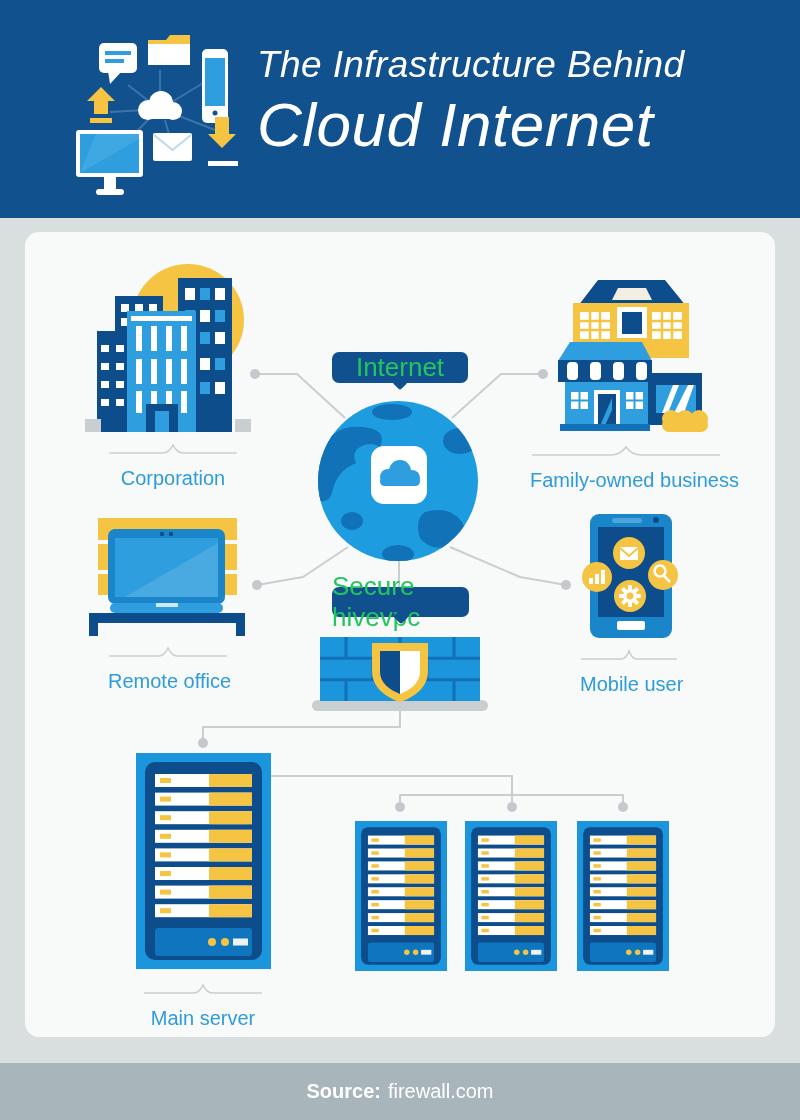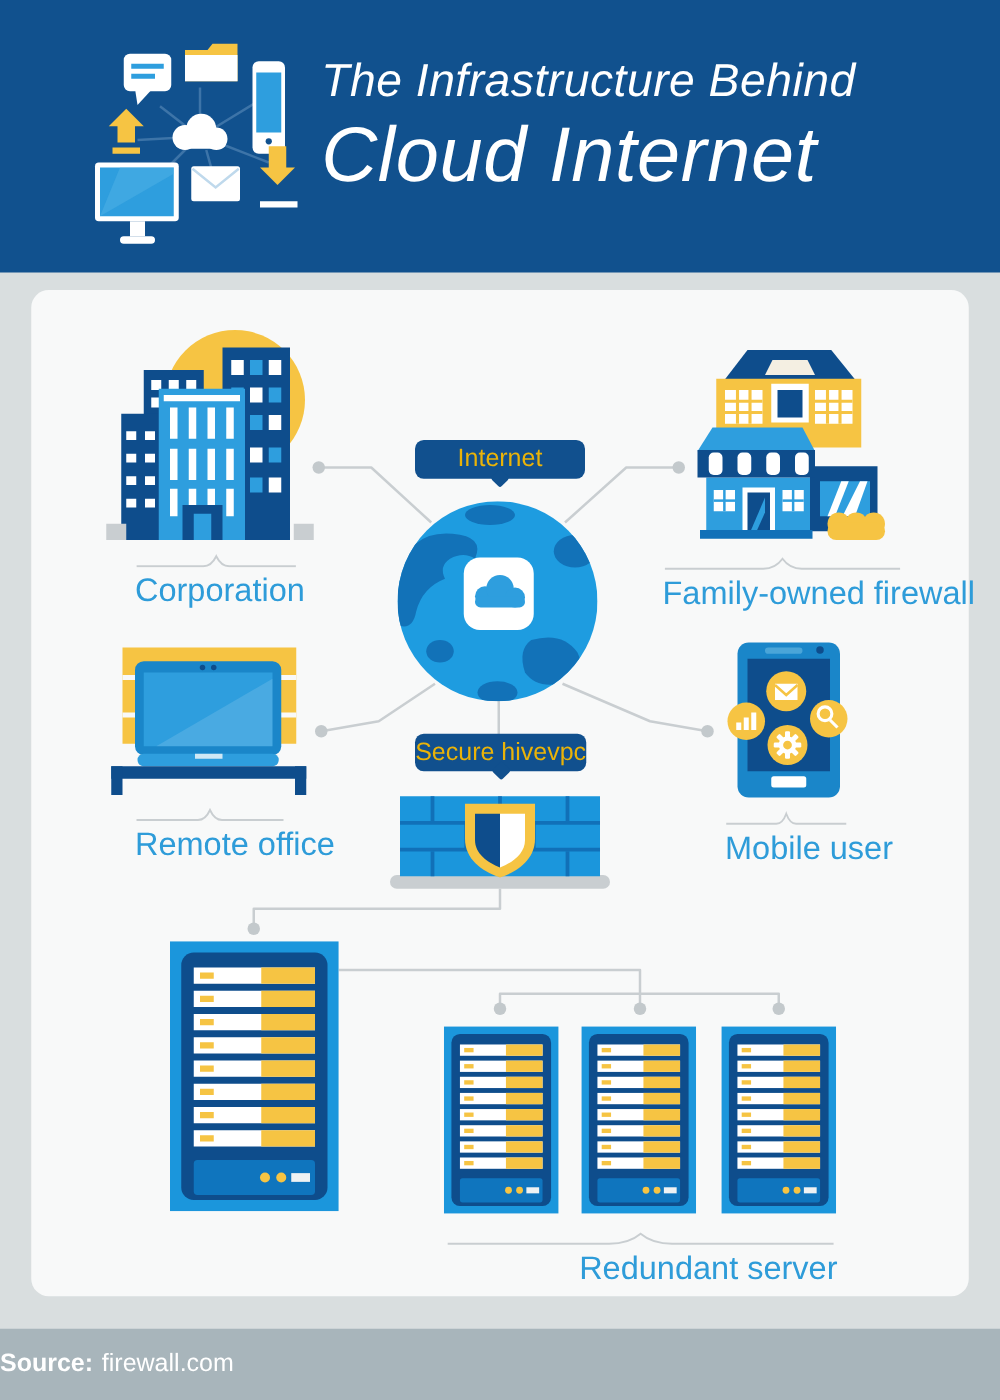--- a/index.html
+++ b/index.html
@@ -8,31 +8,31 @@
   .abs{position:absolute;}
   
   .header{position:absolute;left:0;top:0;width:800px;height:218px;background:#11518E;font-style:italic;}
   .title{position:absolute;left:257px;top:44px;color:#FFFFFF;}
   .title-line1{font-size:37px;font-weight:300;letter-spacing:.4px;}
   .title-line2{font-size:62px;font-weight:300;letter-spacing:.5px;margin-top:3px;}
   
   .card{position:absolute;left:25px;top:232px;width:750px;height:805px;
         background:#F8F9F9;border-radius:14px;}
   
-  .badge{position:absolute;background:#11508E;color:#eab308;font-size:20px;
+  .badge{position:absolute;background:#11508E;color:#22c55e;font-size:26px;
          display:flex;align-items:center;justify-content:center;border-radius:7px;z-index:5;}
   .badge::after{content:'';position:absolute;left:50%;bottom:-5px;width:11px;height:11px;
          background:#11508E;transform:translateX(-50%) rotate(45deg);border-radius:2px;}
   
   .node-label{position:absolute;text-align:center;color:#2E9CD9;z-index:4;}
   .node-label .brace{display:block;width:100%;height:12px;}
-  .node-label .lbl{display:block;margin-top:3px;font-size:26px;white-space:nowrap;text-align:right;}
+  .node-label .lbl{display:block;margin-top:13px;font-size:20px;white-space:nowrap;}
   
   .footer{position:absolute;left:0;bottom:0;width:800px;height:57px;background:#A8B5BB;
-          color:#FFFFFF;display:flex;align-items:center;font-size:20px;}
+          color:#FFFFFF;display:flex;align-items:center;justify-content:center;font-size:20px;}
   .footer .src-label{font-weight:bold;margin-right:7px;}
   svg.abs{display:block;}
 </style>
 </head>
 <body>
 
 <svg width="0" height="0" style="position:absolute" aria-hidden="true">
   <defs>
     <symbol id="rack" viewBox="0 0 135 216">
       <rect x="0" y="0" width="135" height="216" fill="#1B96DC"></rect>
@@ -432,38 +432,38 @@
   <div class="node-label" style="left:83px;top:210px;width:130px">
     <svg class="brace" viewBox="0 0 100 12" preserveAspectRatio="none">
       <path d="M1,11 L42,11 Q47,11 50,3 Q53,11 58,11 L99,11" stroke="#C9CED1" fill="none" vector-effect="non-scaling-stroke" stroke-width="1.5"></path>
       </svg>
     <span class="lbl">Corporation</span>
   </div>
   <div class="node-label" style="left:505px;top:212px;width:192px">
     <svg class="brace" viewBox="0 0 100 12" preserveAspectRatio="none">
       <path d="M1,11 L42,11 Q47,11 50,3 Q53,11 58,11 L99,11" stroke="#C9CED1" fill="none" vector-effect="non-scaling-stroke" stroke-width="1.5"></path>
       </svg>
-    <span class="lbl">Family-owned firewall</span>
+    <span class="lbl">Family-owned business</span>
   </div>
   <div class="node-label" style="left:83px;top:413px;width:120px">
     <svg class="brace" viewBox="0 0 100 12" preserveAspectRatio="none">
       <path d="M1,11 L42,11 Q47,11 50,3 Q53,11 58,11 L99,11" stroke="#C9CED1" fill="none" vector-effect="non-scaling-stroke" stroke-width="1.5"></path>
       </svg>
     <span class="lbl">Remote office</span>
   </div>
   <div class="node-label" style="left:555px;top:416px;width:98px">
     <svg class="brace" viewBox="0 0 100 12" preserveAspectRatio="none">
       <path d="M1,11 L42,11 Q47,11 50,3 Q53,11 58,11 L99,11" stroke="#C9CED1" fill="none" vector-effect="non-scaling-stroke" stroke-width="1.5"></path>
       </svg>
     <span class="lbl">Mobile user</span>
   </div>
-  <div class="node-label" style="left:330px;top:752px;width:315px">
+  <div class="node-label" style="left:118px;top:750px;width:120px">
     <svg class="brace" viewBox="0 0 100 12" preserveAspectRatio="none">
       <path d="M1,11 L42,11 Q47,11 50,3 Q53,11 58,11 L99,11" stroke="#C9CED1" fill="none" vector-effect="non-scaling-stroke" stroke-width="1.5"></path>
       </svg>
-    <span class="lbl">Redundant server</span>
+    <span class="lbl">Main server</span>
   </div>
 </div>
 
 <div class="footer">
   <span class="src-label">Source:</span>
   <span class="src-value">firewall.com</span>
 </div>
 
 </body></html>

